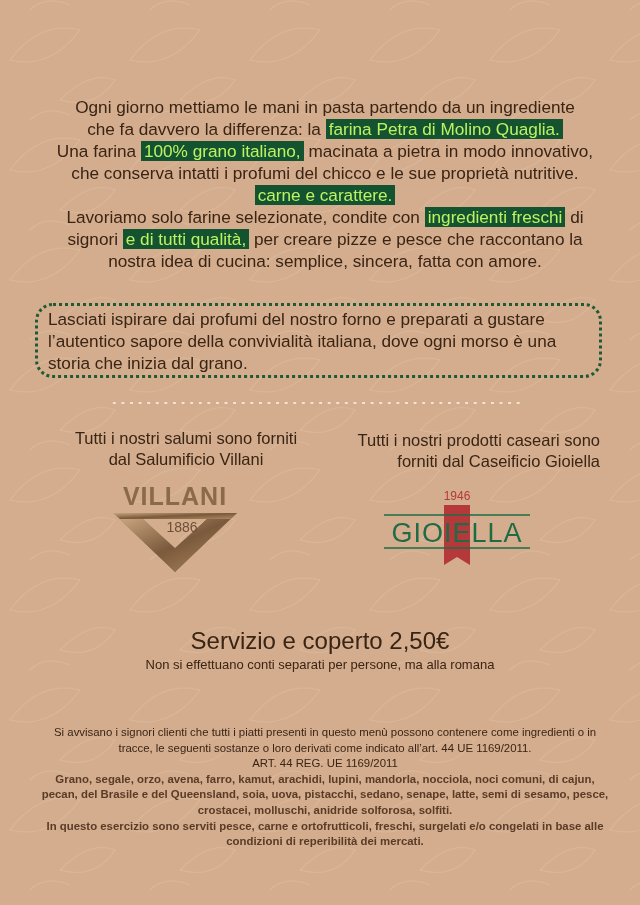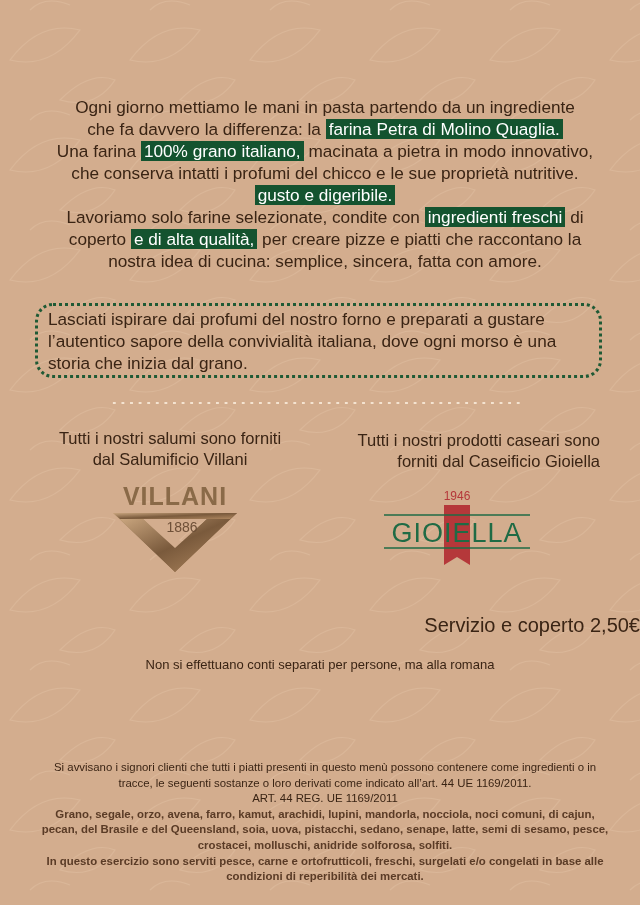--- a/index.html
+++ b/index.html
@@ -11,53 +11,53 @@
       position: relative;
     }
     .bg-pattern { position: absolute; inset: 0; pointer-events: none; }
     .page { position: relative; width: 512px; height: 905px; padding-left: 36px; }
 
     .intro {
       position: absolute; left: 40px; top: 96px; width: 570px;
       text-align: center; font-size: 17.2px; line-height: 22px; color: #3a2414;
     }
     .hl {
-      background: #14532f; color: #ffffff; padding: 0 3px;
+      background: #14532f; color: #bef264; padding: 0 3px;
     }
 
     .quote-box {
       position: absolute; left: 35px; top: 303px; width: 567px; height: 75px;
       box-sizing: border-box;
       border: 3px dotted #1f5a35; border-radius: 18px;
       display: flex; align-items: center; justify-content: center;
       text-align: left; font-size: 17.2px; line-height: 22px; padding: 0 10px;
     }
 
     .divider {
       position: absolute; left: 110px; top: 401px; width: 412px; height: 4px;
       background-image: radial-gradient(circle, #f4e3d0 1.2px, transparent 1.5px);
       background-size: 8.6px 4px; background-repeat: repeat-x;
     }
 
     .supplier { position: absolute; text-align: center; font-size: 16.5px; line-height: 21px; }
-    .supplier.left { left: 40px; top: 428px; width: 260px; }
+    .supplier.left { left: 56px; top: 428px; width: 260px; }
     .supplier.right { left: 310px; top: 430px; width: 290px; text-align: right; }
 
     .logo-villani { position: absolute; left: 110px; top: 480px; width: 130px; height: 95px; }
     .logo-gioiella { position: absolute; left: 382px; top: 485px; width: 150px; height: 85px; }
 
     .service {
       position: absolute; left: 0; width: 640px; text-align: center; color: #3a2414;
     }
-    .service.price { top: 614px; font-size: 20px; text-align: right; }
+    .service.price { top: 627px; font-size: 24px; }
     .service.split { top: 657px; font-size: 13px; }
 
     .allergens {
       position: absolute; left: 40px; top: 725px; width: 570px;
-      text-align: center; font-size: 11.4px; line-height: 15.6px; color: #3a2414; margin-top: 35px;
+      text-align: center; font-size: 11.4px; line-height: 15.6px; color: #3a2414;
     }
     .allergens .strong { font-weight: normal; }
     .allergens p { margin: 0; font-weight: bold; }
     .allergens .light { color: #5a3b26; }
   </style>
 </head>
 <body>
 
 <div class="page">
 
@@ -70,23 +70,23 @@
       </pattern>
     </defs>
     <rect width="640" height="905" fill="url(#leaves)" opacity="0.7"></rect>
   </svg>
 
   <div class="intro">
     <div><span>Ogni giorno mettiamo le mani in pasta partendo da un ingrediente</span></div>
     <div><span>che fa davvero la differenza: la </span><span class="hl">farina Petra di Molino Quaglia.</span></div>
     <div><span>Una farina </span><span class="hl">100% grano italiano,</span><span> macinata a pietra in modo innovativo,</span></div>
     <div><span>che conserva intatti i profumi del chicco e le sue proprietà nutritive.</span></div>
-    <div><span class="hl">gusto e digeribile.</span></div>
+    <div><span class="hl">carne e carattere.</span></div>
     <div><span>Lavoriamo solo farine selezionate, condite con </span><span class="hl">ingredienti freschi</span><span> di</span></div>
-    <div><span>coperto </span><span class="hl">e di alta qualità,</span><span> per creare pizze e piatti che raccontano la</span></div>
+    <div><span>signori </span><span class="hl">e di tutti qualità,</span><span> per creare pizze e pesce che raccontano la</span></div>
     <div><span>nostra idea di cucina: semplice, sincera, fatta con amore.</span></div>
   </div>
 
   <div class="quote-box">
     <span>Lasciati ispirare dai profumi del nostro forno e preparati a gustare l’autentico sapore della convivialità italiana, dove ogni morso è una storia che inizia dal grano.</span>
   </div>
 
   <div class="divider"></div>
 
   <div class="supplier left">

